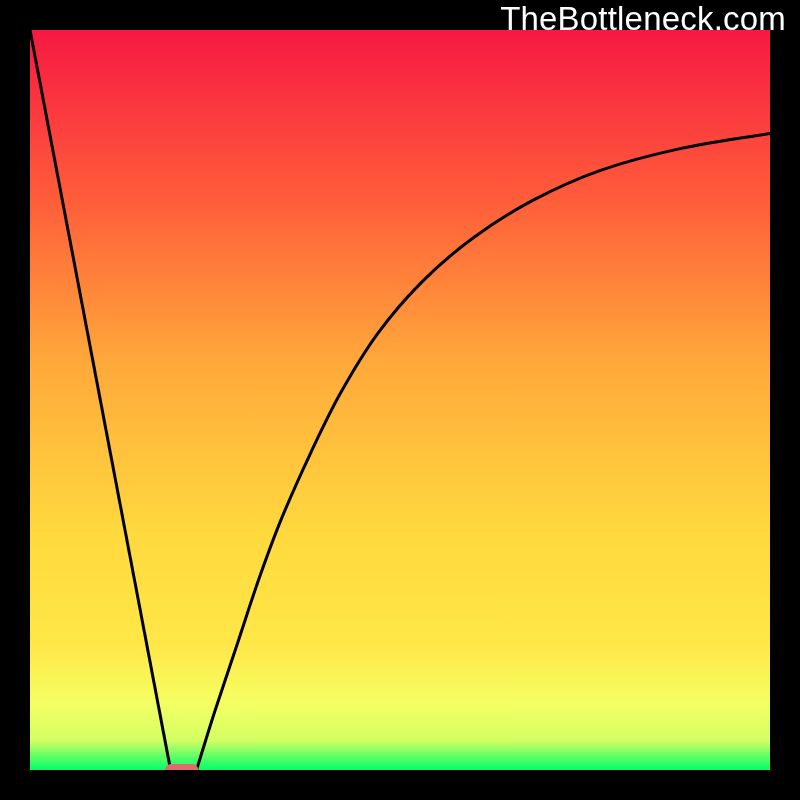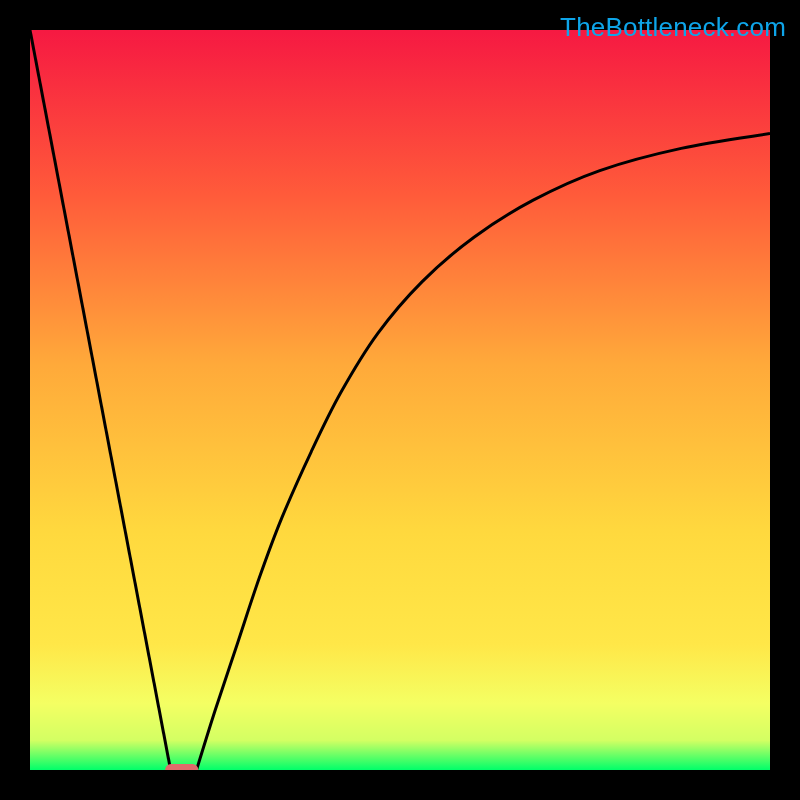--- a/index.html
+++ b/index.html
@@ -10,25 +10,25 @@
     overflow: hidden;
   }
   .outer {
     width: 800px;
     height: 800px;
     background: #000;
     position: relative;
   }
   .watermark {
     position: absolute;
-    top: 12px;
+    top: 0;
     right: 14px;
     font-family: Arial, Helvetica, sans-serif;
-    font-size: 26px;
-    color: #0ea5e9;
+    font-size: 33px;
+    color: #ffffff;
     font-weight: 400;
     letter-spacing: 0.2px;
     z-index: 10;
   }
   .plot {
     position: absolute;
     left: 30px;
     top: 30px;
     width: 740px;
     height: 740px;

